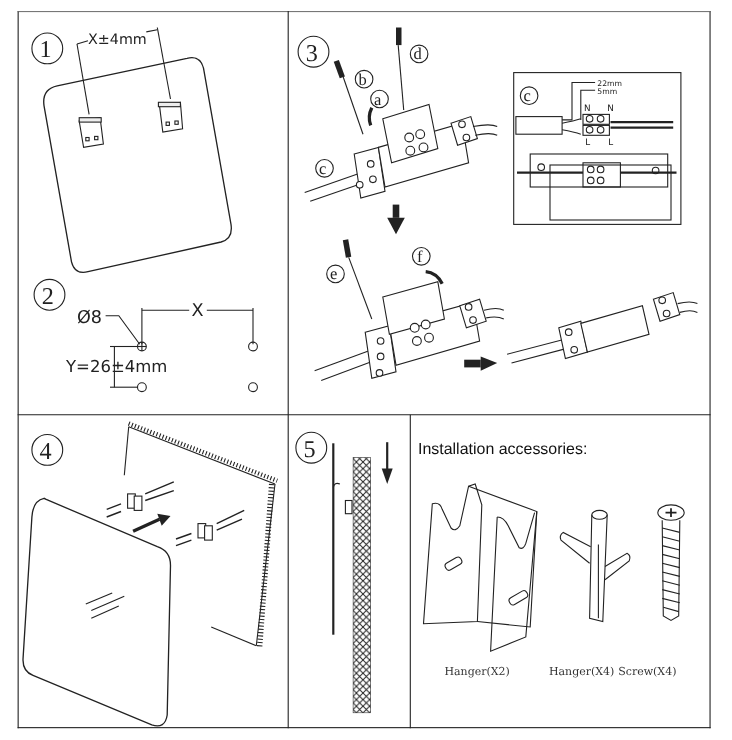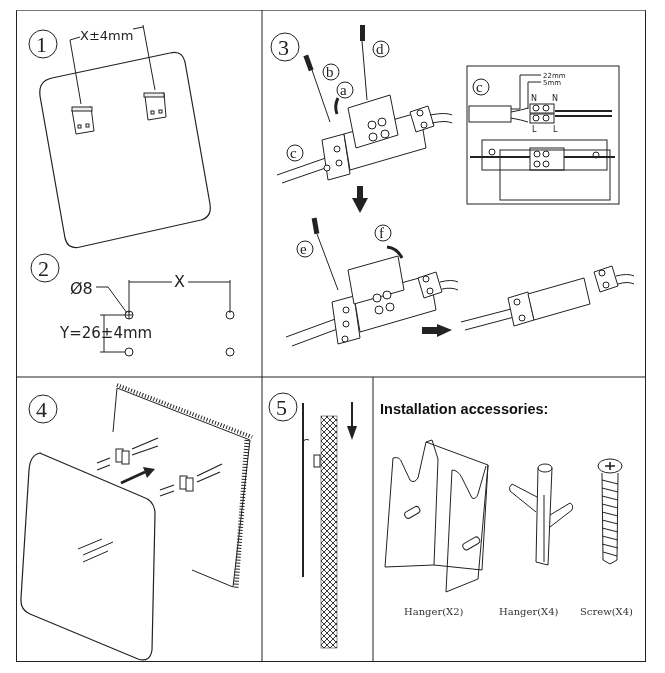--- a/index.html
+++ b/index.html
@@ -2,21 +2,21 @@
 <html><head>
 <meta charset="utf-8">
 <style>
   html,body{margin:0;padding:0;background:#fff;}
   body{width:665px;height:673px;position:relative;overflow:hidden;font-family:"Liberation Sans",sans-serif;}
   .frame{position:absolute;left:16px;top:10px;width:630px;height:652px;border:1px solid #222;border-top-color:#777;box-sizing:border-box;}
   svg{position:absolute;left:0;top:0;overflow:visible;}
   .num{font-family:"Liberation Serif",serif;font-size:22px;fill:#222;}
   .lbl{font-family:"Liberation Serif",serif;font-size:15px;fill:#222;}
   .dim{font-family:"DejaVu Sans",sans-serif;font-size:13px;fill:#222;}
-  .acc-title{position:absolute;left:380px;top:401px;font-family:"Liberation Sans",sans-serif;font-weight:bold;font-size:14.5px;color:#111;white-space:nowrap;}
+  .acc-title{position:absolute;left:380px;top:401px;font-family:"Liberation Sans",sans-serif;font-weight:normal;font-size:14.5px;color:#111;white-space:nowrap;}
   .acc-cap{position:absolute;top:606px;font-family:"DejaVu Serif",serif;font-size:10px;color:#333;white-space:nowrap;}
 </style>
 </head>
 <body>
 
 <div class="frame"></div>
 
 <svg width="665" height="673">
   <g stroke="#222" fill="none" stroke-width="1">
 
@@ -297,13 +297,13 @@
       <path d="M605 466 L615 466 M610 462 L610 470" stroke-width="1.6"></path>
       <path d="M602 473 L603 560 L610 564 L617 560 L618 473"></path>
       <path d="M602 480 L618 484 M602 488 L618 492 M602 496 L618 500 M602 504 L618 508 M602 512 L618 516 M602 520 L618 524 M602 528 L618 532 M602 536 L618 540 M602 544 L618 548 M603 552 L617 556"></path>
     </g>
   </g>
 </svg>
 
 <div class="acc-title">Installation accessories:</div>
 <div class="acc-cap" style="left:404px">Hanger(X2)</div>
 <div class="acc-cap" style="left:499px">Hanger(X4)</div>
-<div class="acc-cap" style="left:580px">Screw(X4)</div>
+<div class="acc-cap" style="left:562px">Screw(X4)</div>
 
 </body></html>

